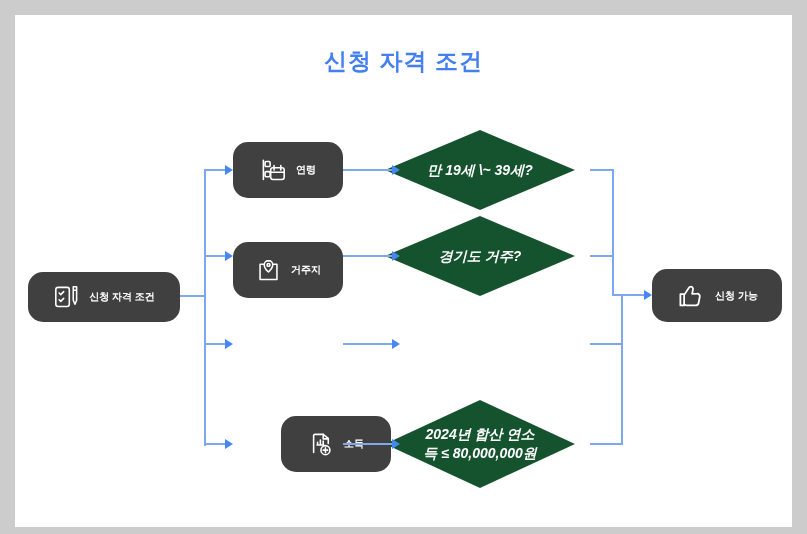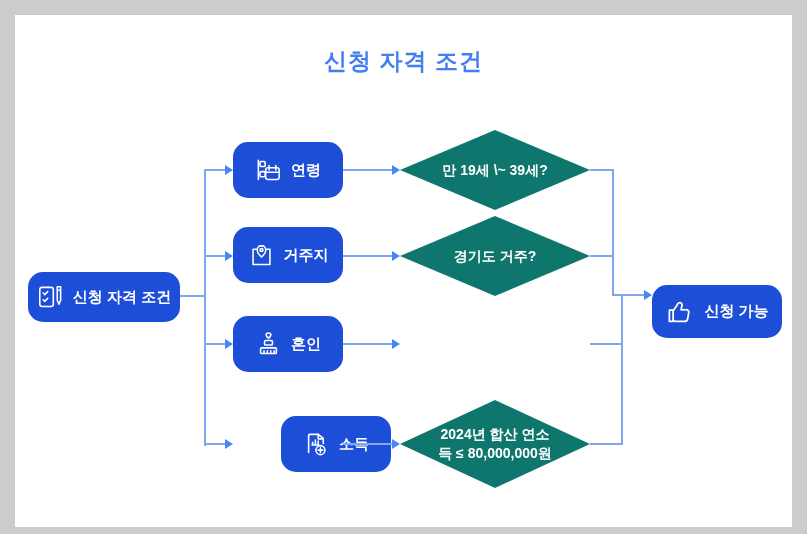--- a/index.html
+++ b/index.html
@@ -21,46 +21,47 @@
     left:0;top:31px;width:777px;
     margin:0;
     text-align:center;
     font-size:23px;
     font-weight:bold;
     color:#447ff2;
     letter-spacing:1px;
   }
   .node{
     position:absolute;
-    background:#1d4ed8;
+    background:#404040;
     border-radius:15px;
     display:flex;
     align-items:center;
     justify-content:center;
     gap:9px;
     color:#ffffff;
-    font-size:15px;
+    font-size:10px;
     font-weight:600;
   }
   .node svg{flex:0 0 auto;}
   .root{left:13px;top:257px;width:152px;height:50px;}
   .cat{left:218px;width:110px;height:56px;}
   .cat1{top:127px;}
-  .cat2{top:212px;}
+  .cat2{top:227px;}
   .cat3{top:301px;}
   .cat4{top:401px;margin-left:48px;}
-  .result{left:637px;top:254px;width:130px;height:53px;margin-top:16px;}
+  .result{left:637px;top:254px;width:130px;height:53px;}
   .diamond{
     position:absolute;
-    left:385px;width:190px;
-    background:#0f766e;
+    left:370px;width:190px;
+    background:#14532d;
     clip-path:polygon(50% 0,100% 50%,50% 100%,0 50%);
     display:flex;
     align-items:center;
     justify-content:center;
+    font-style:italic;
   }
   .d1{top:115px;height:80px;}
   .d2{top:201px;height:80px;}
   .d3{top:287px;height:84px;}
   .d4{top:385px;height:88px;}
   .dtext{
     width:150px;
     text-align:center;
     color:#ffffff;
     font-size:14px;
@@ -128,29 +129,20 @@
 
     <div class="node cat cat2">
       <svg width="27" height="27" viewBox="0 0 24 24" fill="none" stroke="#ffffff" stroke-width="1.4" stroke-linecap="round" stroke-linejoin="round">
         <path d="M7.5 6.5H4.5v13.5h15V6.5h-3"></path>
         <path d="M12 3.2c-2.1 0-3.8 1.7-3.8 3.8 0 2.9 3.8 6.3 3.8 6.3s3.8-3.4 3.8-6.3c0-2.1-1.7-3.8-3.8-3.8z"></path>
         <circle cx="12" cy="7" r="1.3"></circle>
       </svg>
       <span>거주지</span>
     </div>
 
-    <div class="node cat cat3">
-      <svg width="27" height="27" viewBox="0 0 24 24" fill="none" stroke="#ffffff" stroke-width="1.4" stroke-linecap="round" stroke-linejoin="round">
-        <path d="M12 6.3s-2.1-1.5-2.1-3a1.8 1.8 0 0 1 2.1-1.5 1.8 1.8 0 0 1 2.1 1.5c0 1.5-2.1 3-2.1 3z"></path>
-        <rect x="8.5" y="8.5" width="7" height="4" rx="1"></rect>
-        <rect x="5" y="15" width="14" height="5" rx="1"></rect>
-        <path d="M8 17.5v2M11 17.5v2M14 17.5v2M17 17.5v2"></path>
-      </svg>
-      <span>혼인</span>
-    </div>
 
     <div class="node cat cat4">
       <svg width="27" height="27" viewBox="0 0 24 24" fill="none" stroke="#ffffff" stroke-width="1.4" stroke-linecap="round" stroke-linejoin="round">
         <path d="M5 19V4a1 1 0 0 1 1-1h7.5L18 6.5V11"></path>
         <path d="M13.5 3v4h4.5"></path>
         <path d="M8.5 12v-2M11 12v-4M13.5 12v-3M8 12.5h6"></path>
         <circle cx="15.5" cy="17" r="4"></circle>
         <path d="M15.5 15v4M13.5 17h4"></path>
       </svg>
       <span>소득</span>

